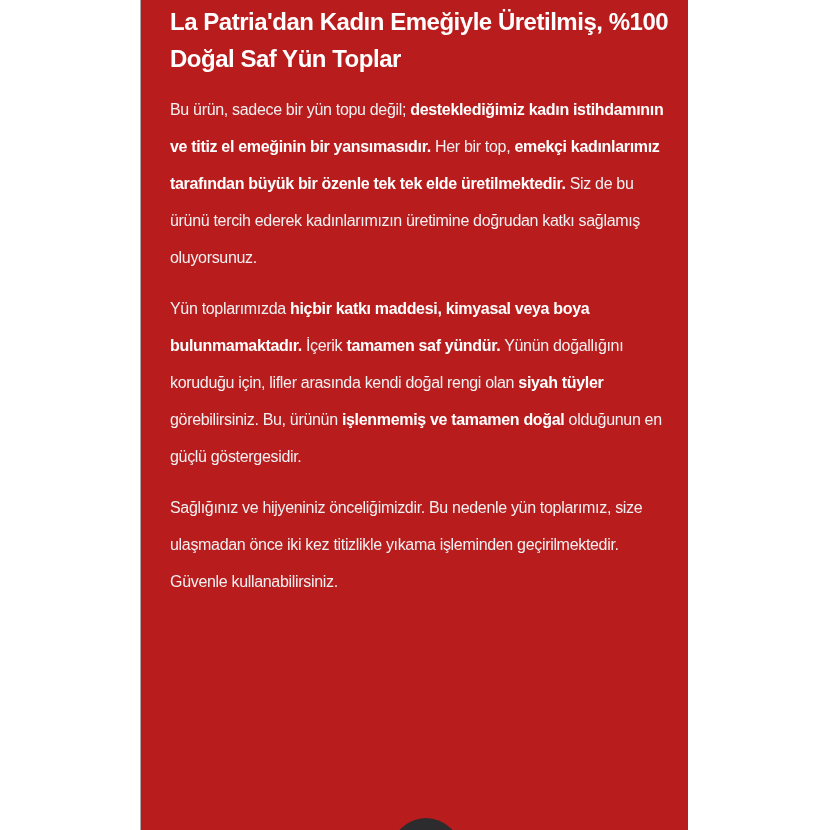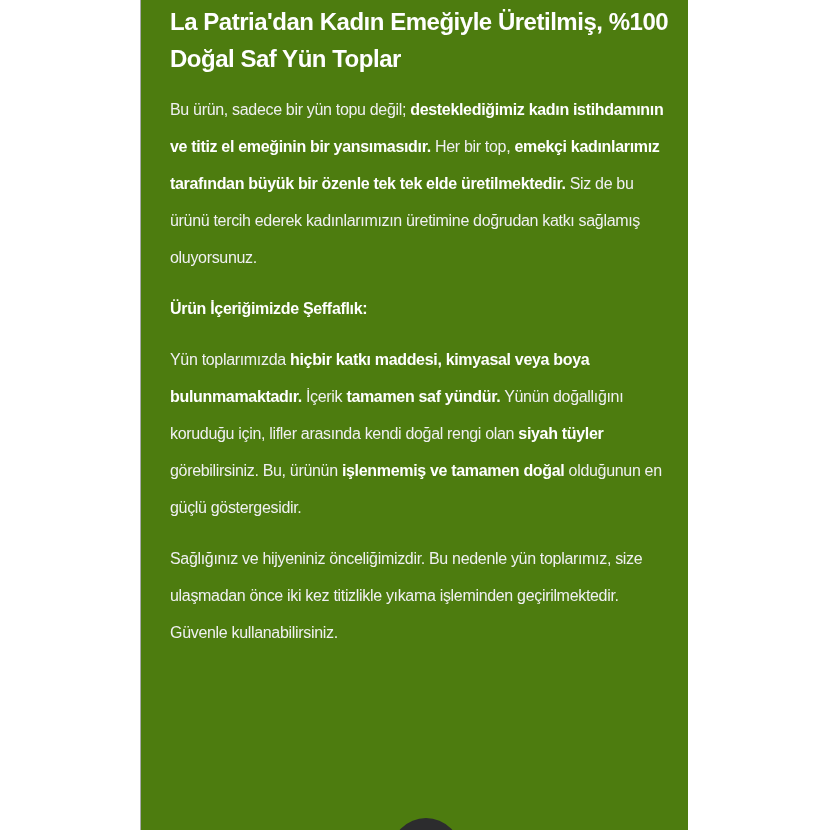--- a/index.html
+++ b/index.html
@@ -56,24 +56,23 @@
     top: 818px;
     width: 70px;
     height: 70px;
     border-radius: 50%;
     background: #2c2c2e;
   }
 </style>
 </head>
 <body style="background: rgb(255, 255, 255);">
 
-<div class="panel" style="background: #4d7c0f;">
+<div class="panel" style="background: #b91c1c;">
   <h1 class="title">La Patria'dan Kadın Emeğiyle Üretilmiş, %100 Doğal Saf Yün Toplar</h1>
 
   <div class="body-text" id="paragraphs">
       <p><span>Bu ürün, sadece bir yün topu değil; </span><strong>desteklediğimiz kadın istihdamının ve titiz el emeğinin bir yansımasıdır.</strong><span> Her bir top, </span><strong>emekçi kadınlarımız tarafından büyük bir özenle tek tek elde üretilmektedir.</strong><span> Siz de bu ürünü tercih ederek kadınlarımızın üretimine doğrudan katkı sağlamış oluyorsunuz.</span></p>
-      <p class="heading"><strong>Ürün İçeriğimizde Şeffaflık:</strong></p>
       <p><span>Yün toplarımızda </span><strong>hiçbir katkı maddesi, kimyasal veya boya bulunmamaktadır.</strong><span> İçerik </span><strong>tamamen saf yündür.</strong><span> Yünün doğallığını koruduğu için, lifler arasında kendi doğal rengi olan </span><strong>siyah tüyler</strong><span> görebilirsiniz. Bu, ürünün </span><strong>işlenmemiş ve tamamen doğal</strong><span> olduğunun en güçlü göstergesidir.</span></p>
       <p><span>Sağlığınız ve hijyeniniz önceliğimizdir. Bu nedenle yün toplarımız, size ulaşmadan önce iki kez titizlikle yıkama işleminden geçirilmektedir. Güvenle kullanabilirsiniz.</span></p>
     </div>
 
   <div class="scroll-bubble" style="background: rgb(44, 44, 46);"></div>
 </div>
 
 </body></html>

